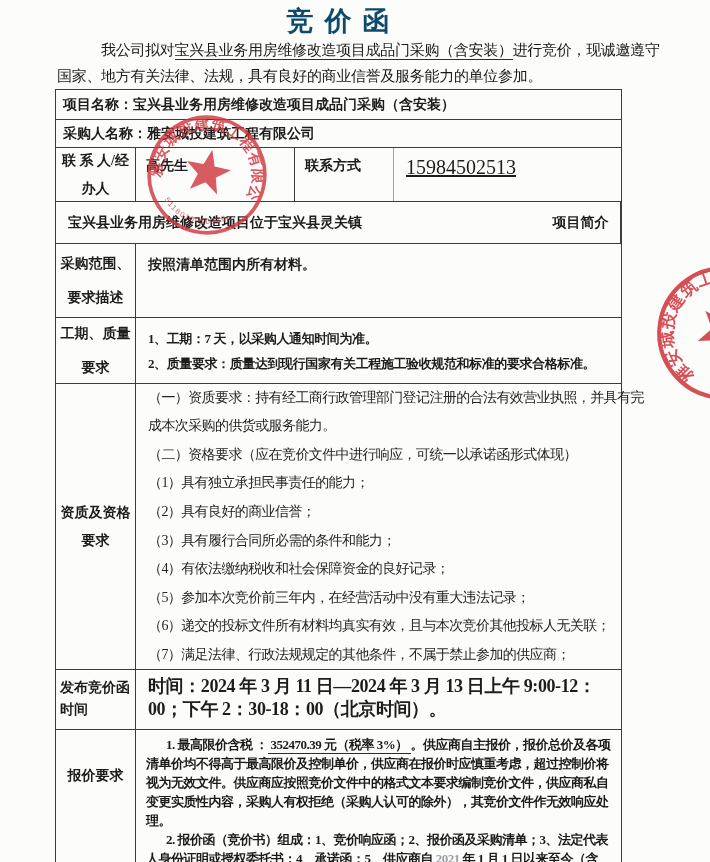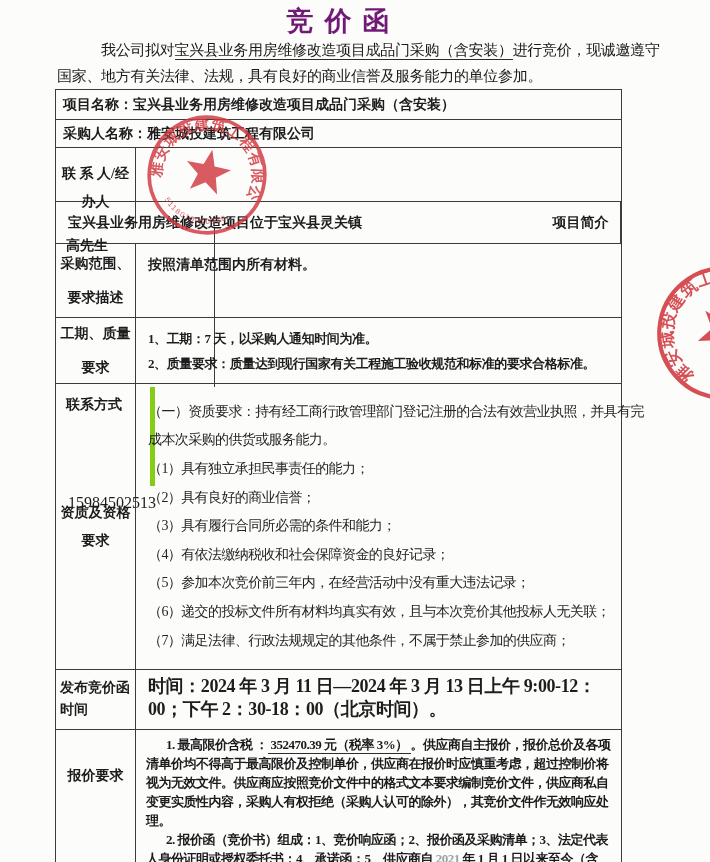--- a/index.html
+++ b/index.html
@@ -5,21 +5,21 @@
   * { margin:0; padding:0; box-sizing:border-box; }
   html,body { background:#e8e8e8; }
   .page {
     position:relative; width:710px; height:862px; margin:0 auto;
     background:#fcfcfb; overflow:hidden; color:#1d1d1d;
     font-family:"Liberation Serif","DejaVu Serif",serif;
   }
   .doc-title {
     position:absolute; top:3px; left:0; width:676px;
     text-align:center; font-size:27px; font-weight:bold;
-    letter-spacing:11px; text-indent:11px; color:#701a75;
+    letter-spacing:11px; text-indent:11px; color:#0c4a6e;
   }
   .intro {
     position:absolute; top:37px; left:57px; width:608px;
     font-size:15px; line-height:26px; letter-spacing:-0.3px;
     text-indent:44px; color:#1a1a1a; font-weight:500;
   }
   .u { border-bottom:1.5px solid #2c2c2c; padding-bottom:1px; }
   .doc-table {
     position:absolute; left:55px; top:89px; width:567px;
     border:1.5px solid #3b3b3b; border-bottom:none;
@@ -31,30 +31,30 @@
   .label-cell {
     width:80px; flex:0 0 80px; border-right:1px solid #3b3b3b;
     display:flex; flex-direction:column; justify-content:center; align-items:center;
     font-weight:bold; font-size:14px; line-height:20px; text-align:center;
   }
   .content-cell { flex:1 1 auto; padding-left:12px; display:flex; flex-direction:column; justify-content:center; }
   .fullrow { padding-left:7px; display:flex; align-items:center; }
   .b { font-weight:bold; }
   .h-r1 { height:29px; }
   .h-r2 { height:28px; }
-  .h-r3 { height:54px;flex-direction:column; }
+  .h-r3 { height:54px; }
   .h-r4 { height:42px; }
   .h-r5 { height:74px; }
   .h-r6 { height:66px; }
   .h-r7 { height:286px; }
   .h-r8 { height:60px; }
   .h-r9 { height:142px; }
   .contact-name-cell { width:159px; flex:0 0 159px; border-right:1px solid #3b3b3b; padding:9px 0 0 10px; font-weight:bold; }
-  .contact-method-cell { width:99px; flex:0 0 99px; border-right:5px solid #84cc16; padding:9px 4px 0 10px; font-weight:bold; }
-  .contact-phone-cell { flex:1 1 auto; padding:8px 0 0 12px; font-size:16px; }
+  .contact-method-cell { width:99px; flex:0 0 99px; border-right:1px solid #84cc16; padding:9px 4px 0 10px; font-weight:bold; }
+  .contact-phone-cell { flex:1 1 auto; padding:8px 0 0 12px; font-size:20px;text-decoration:underline; }
   .gap8 { gap:8px; }
   .gap14 { gap:14px; }
   .scope-cell { justify-content:flex-start; padding-top:12px; font-weight:bold; }
   .sched-line { line-height:25px; font-weight:bold; font-size:13px; letter-spacing:-0.4px; white-space:nowrap; }
   .qual-line { line-height:28.6px; font-weight:normal; font-size:14px; letter-spacing:-0.6px; white-space:nowrap; color:#242424; }
   .r8-label { align-items:flex-start; padding-left:4px; line-height:22px; justify-content:flex-start; padding-top:7px; }
   .r8-content { font-weight:bold; font-size:18px; line-height:23px; letter-spacing:-0.4px; padding-right:6px; justify-content:flex-start; padding-top:5px; }
   .r9-label { justify-content:flex-start; padding-top:36px; }
   .r9-content { justify-content:flex-start; padding:5px 6px 0 10px; font-weight:bold; font-size:13px; line-height:19px; letter-spacing:-0.5px; color:#1b1b1b; }
   .r9-content p { text-indent:20px; }
@@ -130,20 +130,21 @@
     </div>
 
     <div class="row h-r7">
       <div class="cell label-cell gap8">
         <span>资质及资格</span>
         <span>要求</span>
       </div>
       <div class="cell content-cell">
         <div class="qual-line">（一）资质要求：持有经工商行政管理部门登记注册的合法有效营业执照，并具有完</div>
         <div class="qual-line">成本次采购的供货或服务能力。</div>
+        <div class="qual-line">（二）资格要求（应在竞价文件中进行响应，可统一以承诺函形式体现）</div>
         <div class="qual-line">（1）具有独立承担民事责任的能力；</div>
         <div class="qual-line">（2）具有良好的商业信誉；</div>
         <div class="qual-line">（3）具有履行合同所必需的条件和能力；</div>
         <div class="qual-line">（4）有依法缴纳税收和社会保障资金的良好记录；</div>
         <div class="qual-line">（5）参加本次竞价前三年内，在经营活动中没有重大违法记录；</div>
         <div class="qual-line">（6）递交的投标文件所有材料均真实有效，且与本次竞价其他投标人无关联；</div>
         <div class="qual-line">（7）满足法律、行政法规规定的其他条件，不属于禁止参加的供应商；</div>
       </div>
     </div>
 

